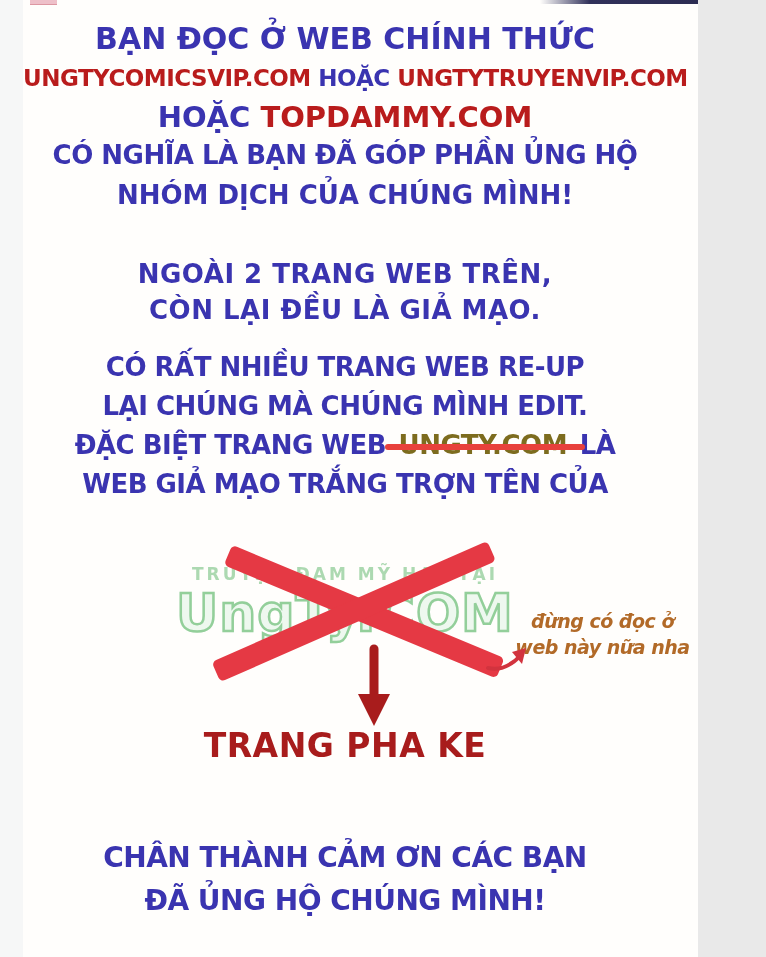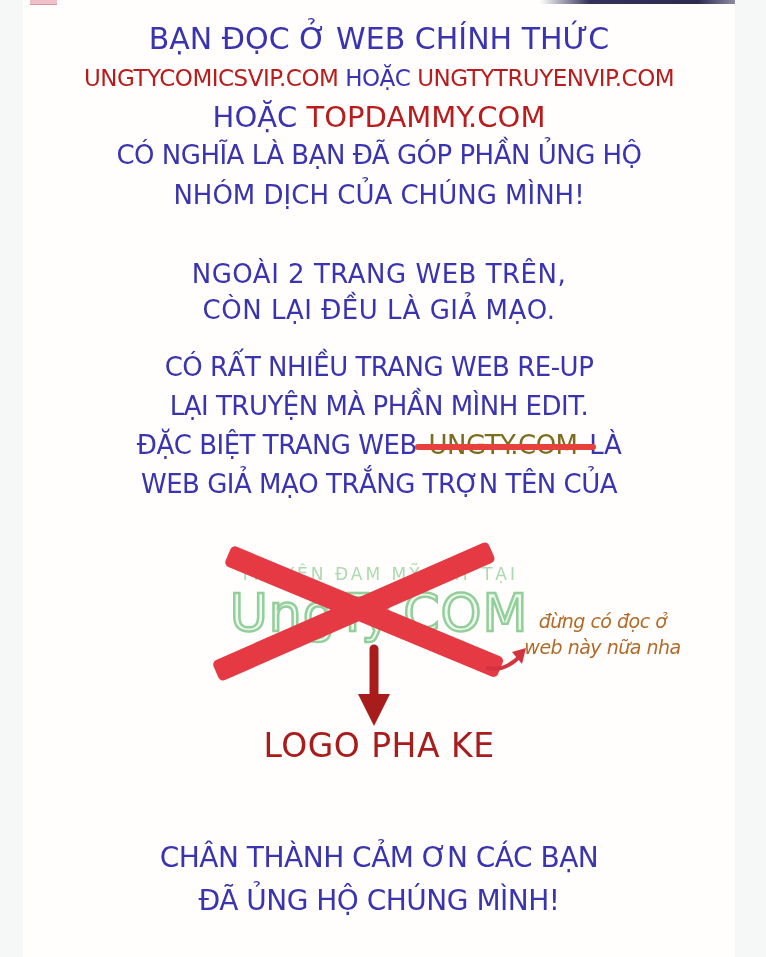--- a/index.html
+++ b/index.html
@@ -1,22 +1,22 @@
 <!DOCTYPE html>
 <html><head>
 <meta charset="utf-8">
 <style>
   html,body{margin:0;padding:0;background:#e9e9e9;}
   .page{
     position:relative;
-    width:766px;height:957px;
+    width:698px;height:957px;
     background:#fffefc;
     overflow:hidden;
     font-family:"DejaVu Sans", "Liberation Sans", sans-serif;
-    font-weight:normal;
+    font-weight:bold;
   }
   .margin-strip{position:absolute;top:0;bottom:0;background:#f6f7f7;z-index:5;}
   .margin-left{left:0;width:23px;}
   .margin-right{left:735px;width:31px;}
   .remnant-pink{position:absolute;left:30px;top:0;width:27px;height:4px;background:#eec0c9;border-bottom:1px solid #dd97a2;z-index:4;}
   .remnant-navy{position:absolute;left:540px;top:0;width:226px;height:4px;z-index:3;
     background:linear-gradient(to right, rgba(45,45,90,0), #31315a 22%, #2c2c52 70%, rgba(45,45,90,0.15));}
   .tblock{position:absolute;left:23px;right:31px;text-align:center;}
   .blue{color:#3a34b0;}
   .red{color:#b91c1c;}
@@ -75,21 +75,21 @@
     <div class="blue h-l5 nowrap">NHÓM DỊCH CỦA CHÚNG MÌNH!</div>
   </div>
 
   <div class="tblock" style="top:256px;">
     <div class="blue n-line nowrap">NGOÀI 2 TRANG WEB TRÊN,</div>
     <div class="blue n-line nowrap">CÒN LẠI ĐỀU LÀ GIẢ MẠO.</div>
   </div>
 
   <div class="tblock" style="top:348px;">
     <div class="blue w-line nowrap">CÓ RẤT NHIỀU TRANG WEB RE-UP</div>
-    <div class="blue w-line nowrap">LẠI TRUYỆN MÀ PHẦN MÌNH EDIT.</div>
+    <div class="blue w-line nowrap">LẠI CHÚNG MÀ CHÚNG MÌNH EDIT.</div>
     <div class="w-line nowrap"><span class="blue">ĐẶC BIỆT TRANG WEB</span> <span class="fake-site"><span>UNGTY.COM</span><i class="strike"></i></span> <span class="blue">LÀ</span></div>
     <div class="blue w-line nowrap">WEB GIẢ MẠO TRẮNG TRỢN TÊN CỦA</div>
   </div>
 
   <div class="tblock" style="top:564px;z-index:1;">
     <div class="logo-tagline nowrap">TRUYỆN ĐAM MỸ HAY TẠI</div>
     <div class="logo-name nowrap">UngTy.COM</div>
   </div>
 
   <div class="x-arm x-arm1"></div>
@@ -103,20 +103,20 @@
   <div class="note">
     <div>đừng có đọc ở</div>
     <div>web này nữa nha</div>
   </div>
 
   <svg class="down-arrow" width="44" height="86" viewBox="0 0 44 86">
     <path d="M22 5 L22 54" stroke="#a81c1c" stroke-width="9" stroke-linecap="round" fill="none"></path>
     <polygon points="6,50 38,50 22,82" fill="#a81c1c"></polygon>
   </svg>
 
-  <div class="caption nowrap">LOGO PHA KE</div>
+  <div class="caption nowrap">TRANG PHA KE</div>
 
   <div class="tblock" style="top:836px;">
     <div class="blue f-line nowrap">CHÂN THÀNH CẢM ƠN CÁC BẠN</div>
     <div class="blue f-line nowrap">ĐÃ ỦNG HỘ CHÚNG MÌNH!</div>
   </div>
 
 </div>
 
 </body></html>

